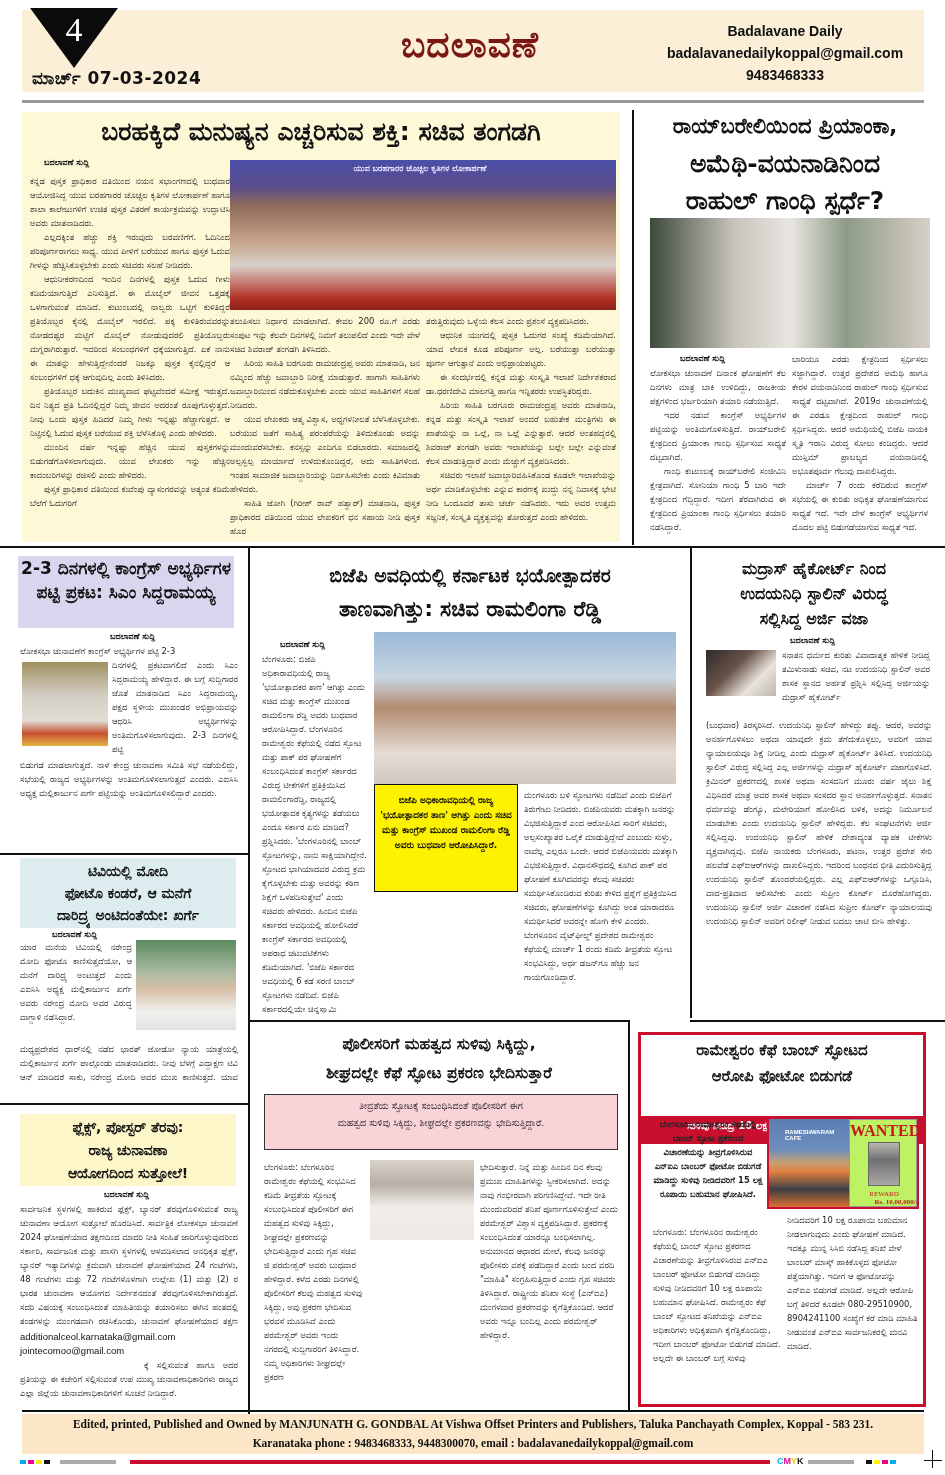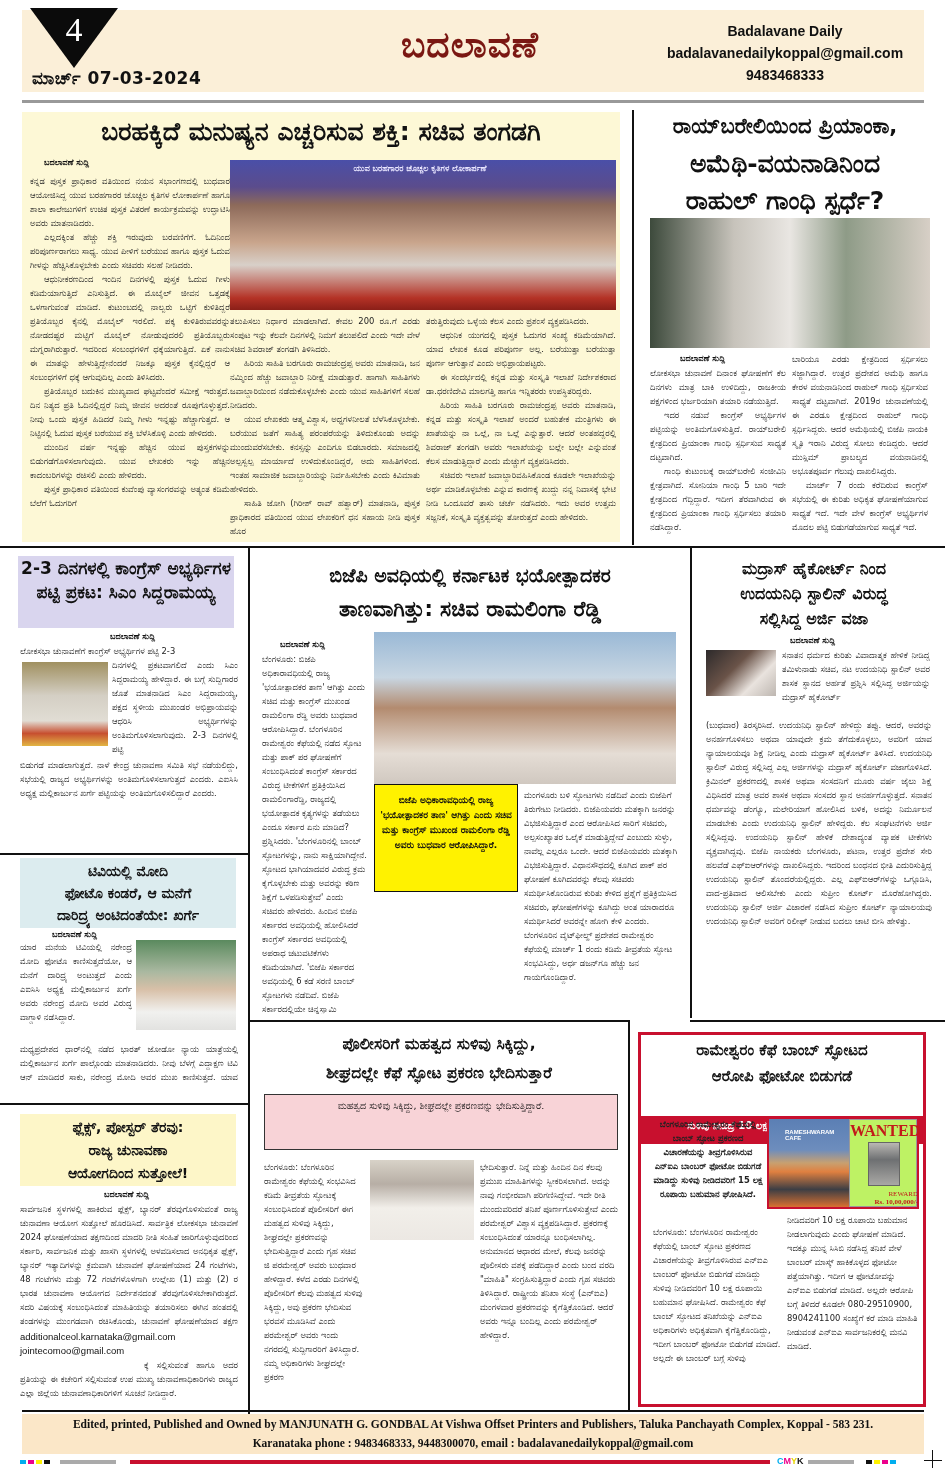--- a/index.html
+++ b/index.html
@@ -189,20 +189,21 @@
 <div class="abs hline" style="left:250px;top:1020px;width:378px;"></div>
 <div class="abs hline" style="left:690px;top:1020px;width:255px;"></div>
 <div class="abs vline" style="left:628px;top:1020px;height:390px;"></div>
 
 <div class="abs" style="left:252px;top:1024px;width:374px;height:384px;">
   <div class="abs headline" style="left:0;top:6px;width:374px;font-size:15.5px;line-height:29px;">
     <div>ಪೊಲೀಸರಿಗೆ ಮಹತ್ವದ ಸುಳಿವು ಸಿಕ್ಕಿದ್ದು,</div>
     <div>ಶೀಘ್ರದಲ್ಲೇ ಕೆಫೆ ಸ್ಫೋಟ ಪ್ರಕರಣ ಭೇದಿಸುತ್ತಾರೆ</div>
   </div>
   <div class="abs box-pink" style="left:12px;top:70px;width:354px;height:56px;font-family:'DejaVu Sans',sans-serif;font-size:9.5px;line-height:17px;text-align:center;padding-top:2px;">
+    <div>ತೀವ್ರತೆಯ ಸ್ಫೋಟಕ್ಕೆ ಸಂಬಂಧಿಸಿದಂತೆ ಪೊಲೀಸರಿಗೆ ಈಗ</div>
     <div>ಮಹತ್ವದ ಸುಳಿವು ಸಿಕ್ಕಿದ್ದು, ಶೀಘ್ರದಲ್ಲೇ ಪ್ರಕರಣವನ್ನು ಭೇದಿಸುತ್ತಿದ್ದಾರೆ.</div>
   </div>
   <div class="abs body-text" style="left:12px;top:136px;width:100px;height:244px;text-align:left;">ಬೆಂಗಳೂರು: ಬೆಂಗಳೂರಿನ ರಾಮೇಶ್ವರಂ ಕೆಫೆಯಲ್ಲಿ ಸಂಭವಿಸಿದ ಕಡಿಮೆ ತೀವ್ರತೆಯ ಸ್ಫೋಟಕ್ಕೆ ಸಂಬಂಧಿಸಿದಂತೆ ಪೊಲೀಸರಿಗೆ ಈಗ ಮಹತ್ವದ ಸುಳಿವು ಸಿಕ್ಕಿದ್ದು, ಶೀಘ್ರದಲ್ಲೇ ಪ್ರಕರಣವನ್ನು ಭೇದಿಸುತ್ತಿದ್ದಾರೆ ಎಂದು ಗೃಹ ಸಚಿವ ಜಿ ಪರಮೇಶ್ವರ್ ಅವರು ಬುಧವಾರ ಹೇಳಿದ್ದಾರೆ. ಕಳೆದ ಎರಡು ದಿನಗಳಲ್ಲಿ ಪೊಲೀಸರಿಗೆ ಕೆಲವು ಮಹತ್ವದ ಸುಳಿವು ಸಿಕ್ಕಿದ್ದು, ಅವು ಪ್ರಕರಣ ಭೇದಿಸುವ ಭರವಸೆ ಮೂಡಿಸಿವೆ ಎಂದು ಪರಮೇಶ್ವರ್ ಅವರು ಇಂದು ನಗರದಲ್ಲಿ ಸುದ್ದಿಗಾರರಿಗೆ ತಿಳಿಸಿದ್ದಾರೆ. ನಮ್ಮ ಅಧಿಕಾರಿಗಳು ಶೀಘ್ರದಲ್ಲೇ ಪ್ರಕರಣ</div>
   <div class="abs photo photo-parameshwar" style="left:118px;top:136px;width:104px;height:80px;"></div>
   <div class="abs body-text" style="left:228px;top:136px;width:140px;height:244px;text-align:left;">ಭೇದಿಸುತ್ತಾರೆ. ನಿನ್ನೆ ಮತ್ತು ಹಿಂದಿನ ದಿನ ಕೆಲವು ಪ್ರಮುಖ ಮಾಹಿತಿಗಳನ್ನು ಸ್ವೀಕರಿಸಲಾಗಿದೆ. ಅದನ್ನು ನಾವು ಗಂಭೀರವಾಗಿ ಪರಿಗಣಿಸಿದ್ದೇವೆ. ಇದೇ ರೀತಿ ಮುಂದುವರಿದರೆ ತನಿಖೆ ಪೂರ್ಣಗೊಳಿಸುತ್ತೇವೆ ಎಂದು ಪರಮೇಶ್ವರ್ ವಿಶ್ವಾಸ ವ್ಯಕ್ತಪಡಿಸಿದ್ದಾರೆ. ಪ್ರಕರಣಕ್ಕೆ ಸಂಬಂಧಿಸಿದಂತೆ ಯಾರನ್ನೂ ಬಂಧಿಸಲಾಗಿಲ್ಲ. ಅನುಮಾನದ ಆಧಾರದ ಮೇಲೆ, ಕೆಲವು ಜನರನ್ನು ಪೊಲೀಸರು ವಶಕ್ಕೆ ಪಡೆದಿದ್ದಾರೆ ಎಂದು ಬಂದ ವರದಿ "ಮಾಹಿತಿ" ಸಂಗ್ರಹಿಸುತ್ತಿದ್ದಾರೆ ಎಂದು ಗೃಹ ಸಚಿವರು ತಿಳಿಸಿದ್ದಾರೆ. ರಾಷ್ಟ್ರೀಯ ತನಿಖಾ ಸಂಸ್ಥೆ (ಎನ್‌ಐಎ) ಮಂಗಳವಾರ ಪ್ರಕರಣವನ್ನು ಕೈಗೆತ್ತಿಕೊಂಡಿದೆ. ಆದರೆ ಅವರು ಇನ್ನೂ ಬಂದಿಲ್ಲ ಎಂದು ಪರಮೇಶ್ವರ್ ಹೇಳಿದ್ದಾರೆ.</div>
 </div>
 
 <div class="abs red-frame" style="left:638px;top:1032px;width:288px;height:375px;">
   <div class="abs headline" style="left:0;top:2px;width:282px;font-size:15px;line-height:26px;">
     <div>ರಾಮೇಶ್ವರಂ ಕೆಫೆ ಬಾಂಬ್ ಸ್ಫೋಟದ</div>
@@ -210,21 +211,21 @@
   </div>
   <div class="abs red-strip" style="left:0;top:56px;width:282px;height:28px;margin-top:25px;">ಸುಳಿವು ನೀಡಿದ್ರೆ 10 ಲಕ್ಷ ಬಹುಮಾನ; ಎನ್‌ಐಎ ಘೋಷಣೆ</div>
   <div class="abs body-text" style="left:12px;top:82px;width:110px;height:104px;text-align:center;font-weight:bold;">ಬೆಂಗಳೂರಿನ ರಾಮೇಶ್ವರಂ ಕೆಫೆಯಲ್ಲಿ ಬಾಂಬ್ ಸ್ಫೋಟ ಪ್ರಕರಣದ ವಿಚಾರಣೆಯನ್ನು ತೀವ್ರಗೊಳಿಸಿರುವ ಎನ್‌ಐಎ ಬಾಂಬರ್ ಫೋಟೋ ಬಿಡುಗಡೆ ಮಾಡಿದ್ದು ಸುಳಿವು ನೀಡಿದವರಿಗೆ 15 ಲಕ್ಷ ರೂಪಾಯಿ ಬಹುಮಾನ ಘೋಷಿಸಿದೆ.</div>
   <div class="abs" style="left:126px;top:82px;width:152px;height:92px;border:2px solid #c8102e;">
     <div class="abs photo photo-cafe" style="left:0;top:0;width:80px;height:88px;">
       <div style="position:absolute;left:16px;top:10px;color:#fff;font-family:'Liberation Sans',sans-serif;font-size:6px;font-weight:bold;">RAMESHWARAM CAFE</div>
     </div>
     <div class="abs wanted-panel" style="left:80px;top:0;width:68px;height:88px;">
       <div class="wanted-title" style="margin-top:2px;">WANTED</div>
       <div class="abs wanted-person" style="left:18px;top:22px;width:32px;height:44px;"></div>
-      <div class="abs wanted-reward" style="left:0;top:70px;width:68px;text-align:right;">REWARD</div>
+      <div class="abs wanted-reward" style="left:0;top:70px;width:68px;">REWARD</div>
       <div class="abs wanted-reward" style="left:0;top:78px;width:68px;font-weight:bold;text-align:right;">Rs. 10,00,000/-</div>
     </div>
   </div>
   <div class="abs body-text" style="left:12px;top:190px;width:128px;height:178px;text-align:left;">ಬೆಂಗಳೂರು: ಬೆಂಗಳೂರಿನ ರಾಮೇಶ್ವರಂ ಕೆಫೆಯಲ್ಲಿ ಬಾಂಬ್ ಸ್ಫೋಟ ಪ್ರಕರಣದ ವಿಚಾರಣೆಯನ್ನು ತೀವ್ರಗೊಳಿಸಿರುವ ಎನ್‌ಐಎ ಬಾಂಬರ್ ಫೋಟೋ ಬಿಡುಗಡೆ ಮಾಡಿದ್ದು ಸುಳಿವು ನೀಡಿದವರಿಗೆ 10 ಲಕ್ಷ ರೂಪಾಯಿ ಬಹುಮಾನ ಘೋಷಿಸಿದೆ. ರಾಮೇಶ್ವರಂ ಕೆಫೆ ಬಾಂಬ್ ಸ್ಫೋಟದ ತನಿಖೆಯನ್ನು ಎನ್‌ಐಎ ಅಧಿಕಾರಿಗಳು ಅಧಿಕೃತವಾಗಿ ಕೈಗೆತ್ತಿಕೊಂಡಿದ್ದು, ಇದೀಗ ಬಾಂಬರ್ ಫೋಟೋ ಬಿಡುಗಡೆ ಮಾಡಿದೆ. ಅಲ್ಲದೇ ಈ ಬಾಂಬರ್ ಬಗ್ಗೆ ಸುಳಿವು</div>
   <div class="abs body-text" style="left:146px;top:178px;width:132px;height:190px;text-align:left;">ನೀಡಿದವರಿಗೆ 10 ಲಕ್ಷ ರೂಪಾಯಿ ಬಹುಮಾನ ನೀಡಲಾಗುವುದು ಎಂದು ಘೋಷಣೆ ಮಾಡಿದೆ. ಇದಕ್ಕೂ ಮುನ್ನ ಸಿಸಿಬಿ ನಡೆಸಿದ್ದ ತನಿಖೆ ವೇಳೆ ಬಾಂಬರ್ ಮಾಸ್ಕ್ ಹಾಕಿಕೊಳ್ಳದ ಫೋಟೋ ಪತ್ತೆಯಾಗಿತ್ತು. ಇದೀಗ ಆ ಫೋಟೋವನ್ನು ಎನ್‌ಐಎ ಬಿಡುಗಡೆ ಮಾಡಿದೆ. ಅಲ್ಲದೇ ಆರೋಪಿ ಬಗ್ಗೆ ತಿಳಿದರೆ ಕೂಡಲೇ 080-29510900, 8904241100 ಸಂಖ್ಯೆಗೆ ಕರೆ ಮಾಡಿ ಮಾಹಿತಿ ನೀಡುವಂತೆ ಎನ್‌ಐಎ ಸಾರ್ವಜನಿಕರಲ್ಲಿ ಮನವಿ ಮಾಡಿದೆ.</div>
 </div>
 
 <div class="abs hline" style="left:22px;top:1410px;width:902px;"></div>
 
 <div class="abs footer">

